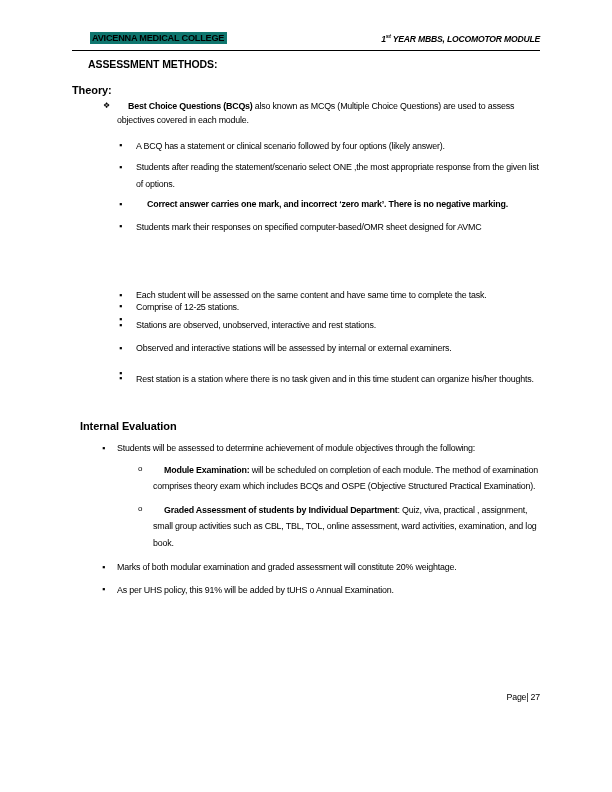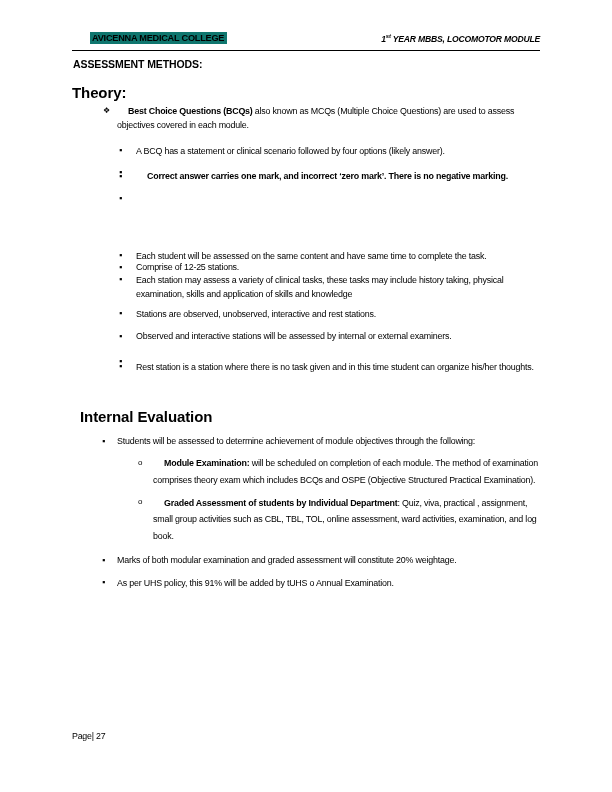--- a/index.html
+++ b/index.html
@@ -71,24 +71,24 @@
     position: absolute;
     left: 72px;
     top: 58px;
     width: 468px;
   }
 
   .sec-title {
     font-size: 10.5px;
     font-weight: bold;
     letter-spacing: -0.1px;
-    margin: 0 0 14px 1px;
+    margin: 0 0 14px 16px;
   }
   .sub-title {
-    font-size: 15px;
+    font-size: 11px;
     font-weight: bold;
     letter-spacing: -0.1px;
     margin: 0 0 4px 0;
   }
   .heading-line {
     font-size: 9.4px;
     font-weight: bold;
     letter-spacing: -0.25px;
     margin: 0;
   }
@@ -155,23 +155,23 @@
   .spacer-s { height: 7px; }
   .spacer-m { height: 11px; }
   .spacer-xl { height: 23px; }
   .line-loose { line-height: 1.85; }
   .line-mid   { line-height: 1.55; }
 
   
   .footer {
     position: absolute;
     left: 72px;
-    top: 731px;
+    top: 692px;
     width: 468px;
-    text-align: left;
+    text-align: right;
     font-size: 8.8px;
     letter-spacing: -0.2px;
   }
 </style>
 </head>
 <body>
 
 <div class="page">
 
   <div class="header">
@@ -197,54 +197,55 @@
 
     <div class="row lvl-disc">
       <span class="bullet">▪</span>
       <span class="txt">A BCQ has a statement or clinical scenario followed by four options (likely answer).</span>
     </div>
 
     <div class="spacer-s"></div>
 
     <div class="row lvl-disc line-loose">
       <span class="bullet">▪</span>
+      <span class="txt">Students after reading the statement/scenario select ONE ,the most appropriate response from the given list of options.</span>
     </div>
 
     <div class="spacer-s"></div>
 
     <div class="row lvl-disc">
       <span class="bullet">▪</span>
       <span class="txt"><b class="strong">Correct answer carries one mark, and incorrect ‘zero mark’. There is no negative marking.</b></span>
     </div>
 
     <div class="spacer-m"></div>
 
     <div class="row lvl-disc">
       <span class="bullet">▪</span>
+      <span class="txt">Students mark their responses on specified computer-based/OMR sheet designed for AVMC</span>
     </div>
 
     <div class="spacer-xl"></div>
     <div class="spacer-m"></div>
 
 
     <div class="spacer-xl"></div>
 
     <div class="row lvl-disc">
       <span class="bullet">▪</span>
       <span class="txt">Each student will be assessed on the same content and have same time to complete the task.</span>
     </div>
 
     <div class="row lvl-disc">
       <span class="bullet">▪</span>
       <span class="txt">Comprise of 12-25 stations.</span>
     </div>
 
     <div class="row lvl-disc line-mid">
       <span class="bullet">▪</span>
-      <span class="txt">Each station may assess a variety of clinical tasks, these tasks may include history taking, physical examination, skills and application of skills and knowledge</span>
     </div>
 
     <div class="spacer-s"></div>
 
     <div class="row lvl-disc">
       <span class="bullet">▪</span>
       <span class="txt">Stations are observed, unobserved, interactive and rest stations.</span>
     </div>
 
     <div class="spacer-m"></div>

